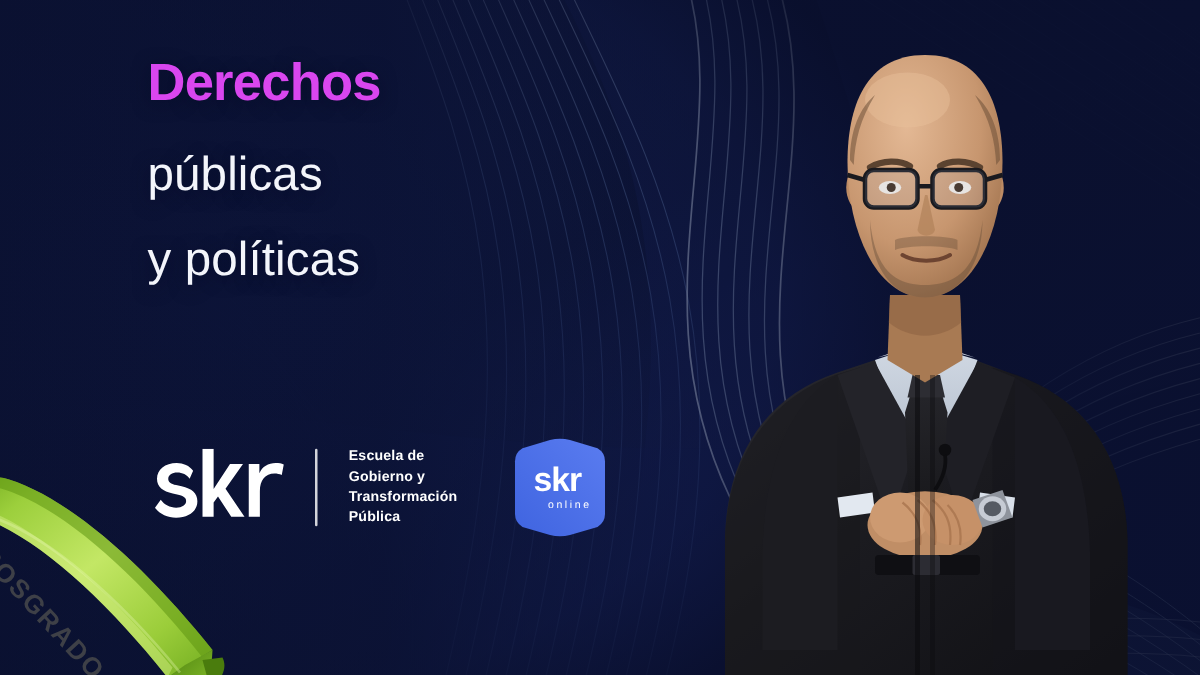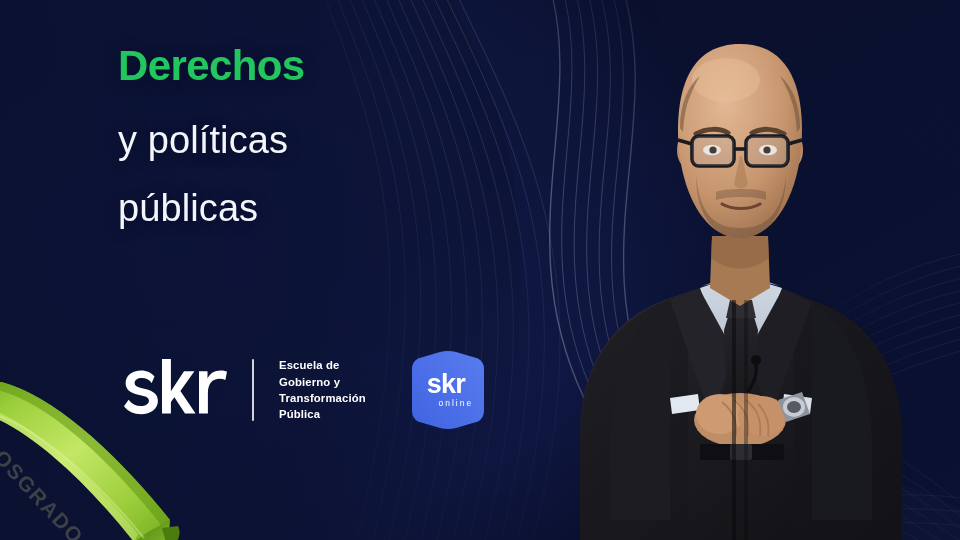--- a/index.html
+++ b/index.html
@@ -35,21 +35,21 @@
 
   
   #title-block {
     position: absolute;
     left: 118px;
     top: 42px;
     z-index: 6;
     width: 400px;
   }
   .title-strong {
-    color: #22c55e;
+    color: #d946ef;
     font-size: 42px;
     font-weight: 700;
     line-height: 1.16;
     letter-spacing: -0.6px;
     margin: 0;
     text-shadow: 0 2px 14px rgba(5,10,35,0.55);
   }
   .title-light {
     color: #f3f5fb;
     font-size: 38px;
@@ -395,22 +395,22 @@
       <rect x="180" y="444" width="84" height="16" rx="3" fill="#0f0f13"></rect>
       <rect x="210" y="444" width="22" height="16" rx="2" fill="#2c2c33"></rect>
 
       <path d="M214,300 L214,540" stroke="#0a0a0d" stroke-width="4" opacity="0.55"></path>
       <path d="M226,300 L226,540" stroke="#0a0a0d" stroke-width="4" opacity="0.35"></path>
     </svg>
   </div>
 
   <div id="title-block">
     <h1 class="title-strong">Derechos</h1>
+    <p id="subtitle-2" class="title-light">públicas</p>
     <p id="subtitle-1" class="title-light">y políticas</p>
-    <p id="subtitle-2" class="title-light">públicas</p>
   </div>
 
   <div id="logo-row">
 
     <svg id="skr-wordmark" viewBox="0 0 104 62">
       <g fill="#ffffff">
 
         <path d="M30.5,17.5 C27.6,13.6 22.6,11.4 17.4,11.4 C8.0,11.4 1.6,16.6 1.6,24.0
                  C1.6,30.6 6.4,34.0 14.2,35.8 L18.6,36.8 C23.0,37.8 24.9,39.2 24.9,41.8
                  C24.9,45.0 21.7,47.1 16.9,47.1 C11.9,47.1 7.6,44.9 4.6,40.8

